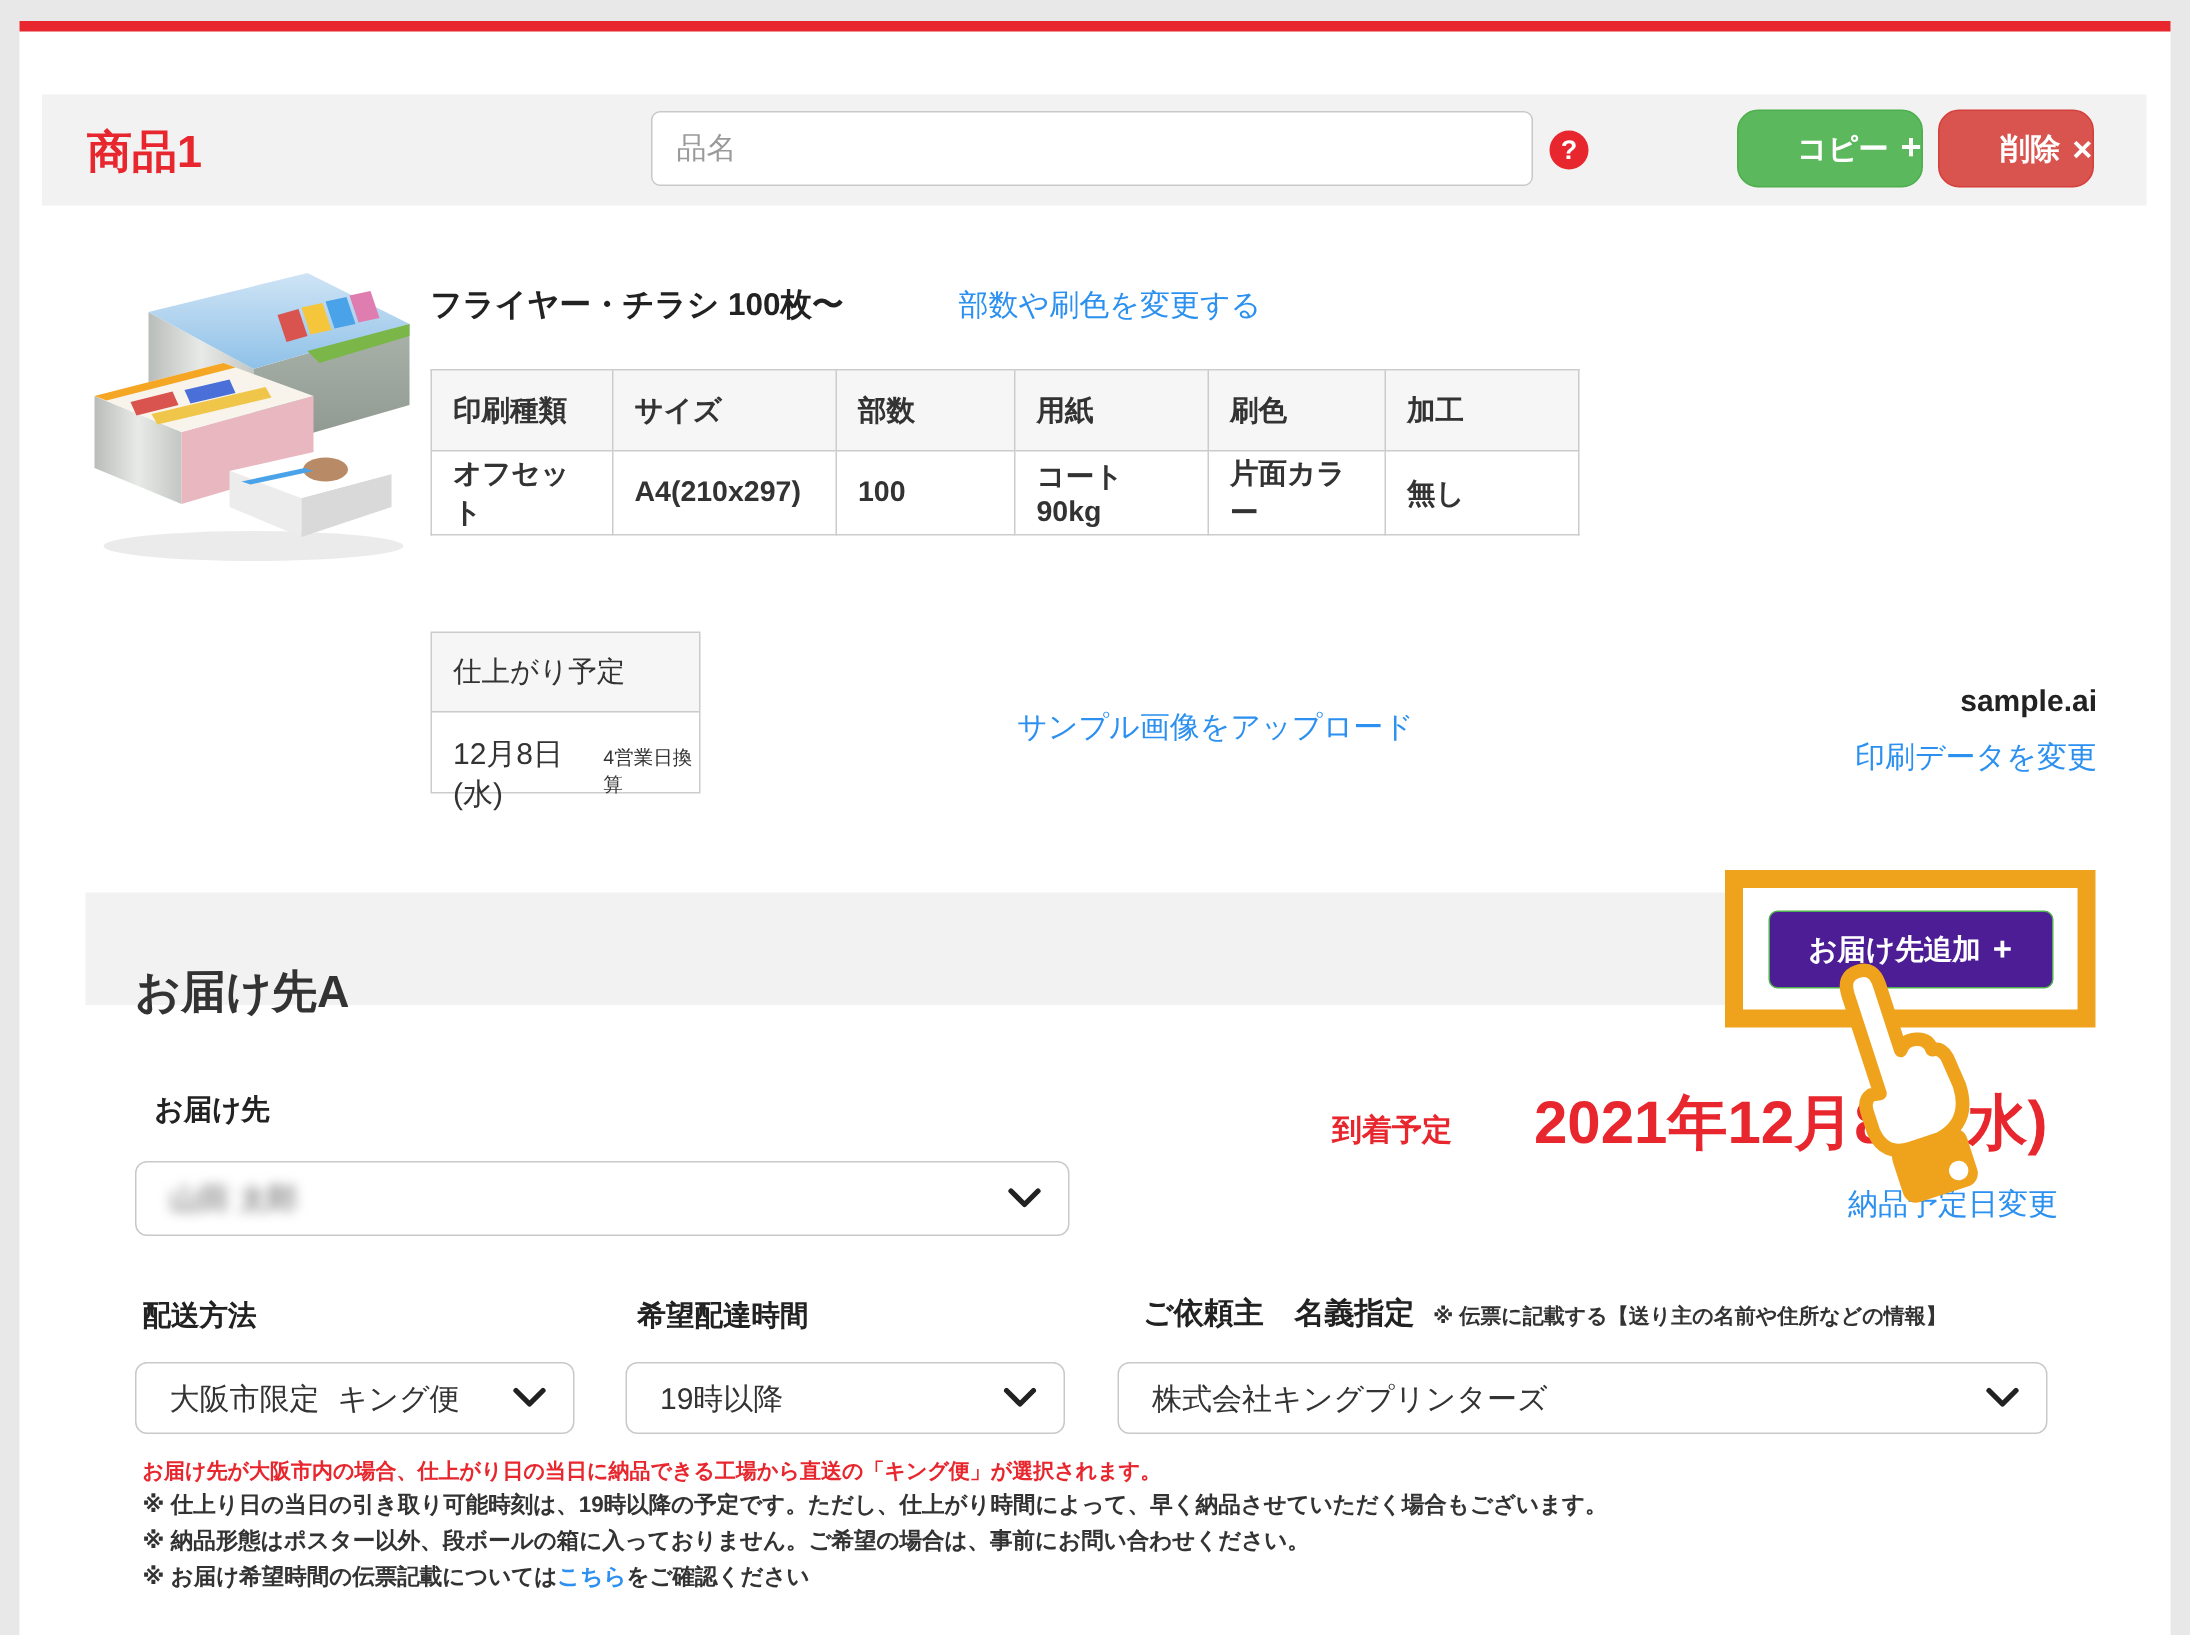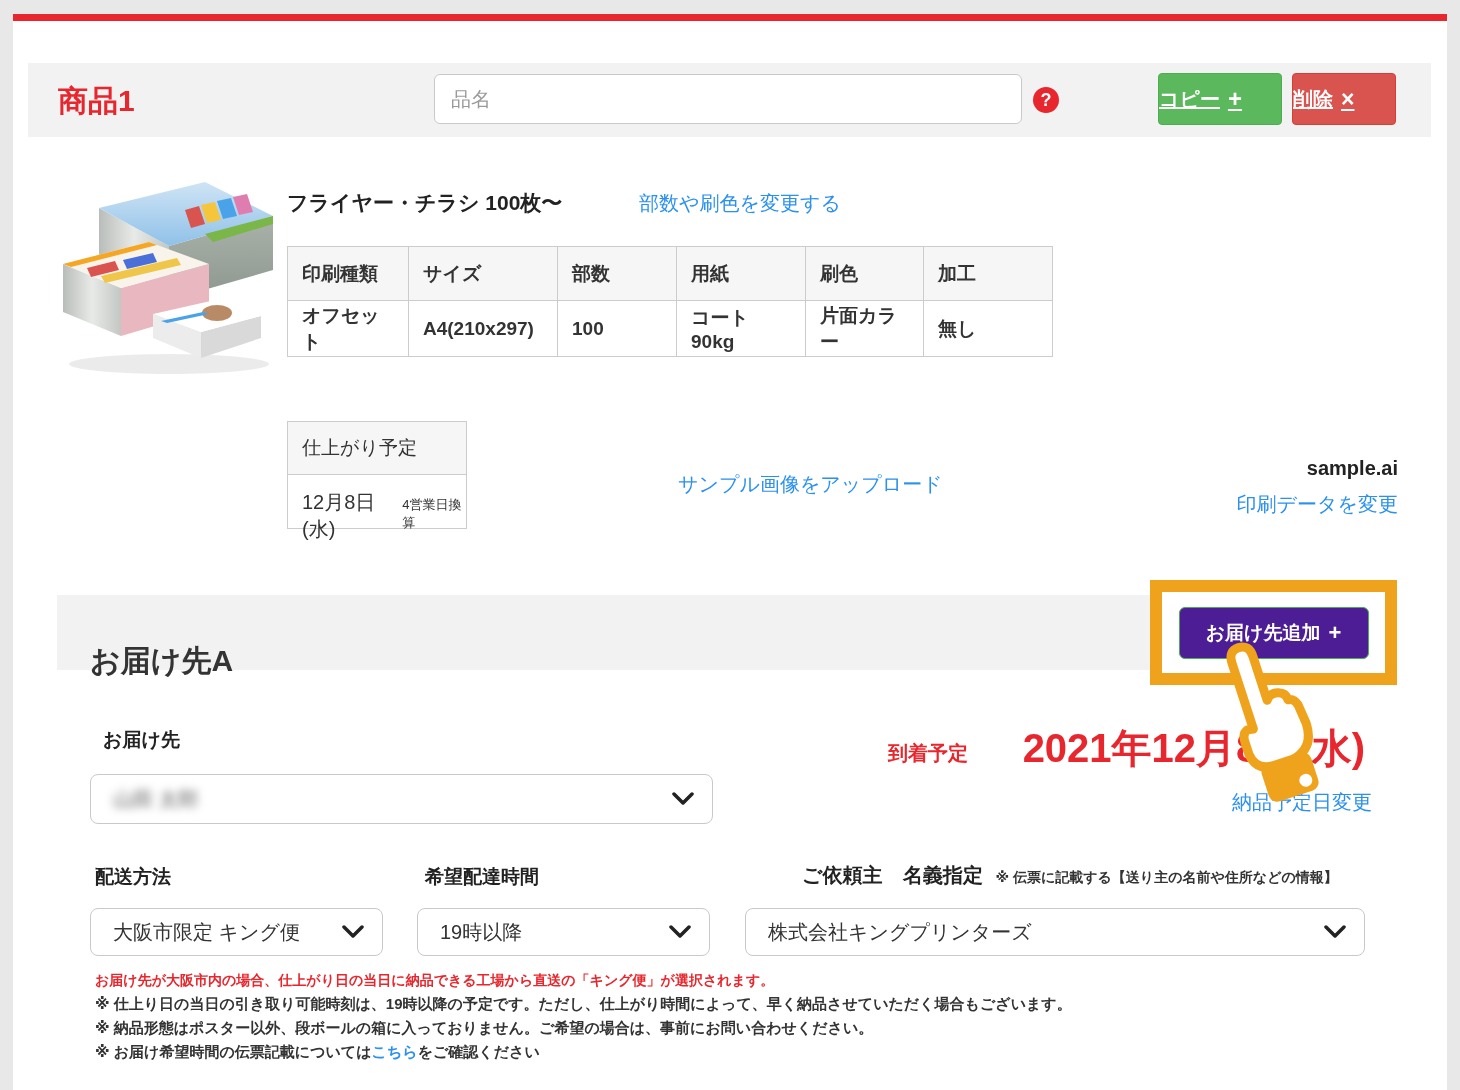--- a/index.html
+++ b/index.html
@@ -23,22 +23,22 @@
     border:1px solid #c9c9c9; border-radius:6px; background:#fff;
     font-size:20px; color:#333; padding:0 16px;
     font-family:"Liberation Sans","DejaVu Sans",sans-serif;
   }
   .name-input::placeholder { color:#9a9a9a; }
   .help-icon {
     left:1020px; top:66px; width:26px; height:26px; border-radius:50%;
     background:#e8262d; color:#fff; font-weight:700; font-size:18px;
     display:flex; align-items:center; justify-content:center; cursor:pointer;
   }
-  .btn { display:flex; align-items:center; justify-content:flex-start; gap:8px;
-         border-radius:4px; color:#fff; font-size:20px; font-weight:700; cursor:pointer;text-decoration:underline; }
+  .btn { display:flex; align-items:center; justify-content:flex-end; gap:8px;
+         border-radius:14px; color:#fff; font-size:20px; font-weight:700; cursor:pointer; }
   .btn-copy { left:1145px; top:52px; width:124px; height:52px; background:#5cb85c; border:1px solid #4cae4c; }
   .btn-delete { left:1279px; top:52px; width:104px; height:52px; background:#d9534f; border:1px solid #d43f3a; }
   .btn .plus { font-size:24px; font-weight:900; line-height:1; }
   .btn .x { font-size:23px; font-weight:900; line-height:1; }
 
   
   .product-img { left:44px; top:151px; width:220px; height:205px; }
   .product-name { left:274px; top:168px; font-size:21px; font-weight:700; color:#222; }
   a.link { color:#2b90ef; text-decoration:none; cursor:pointer; }
   .link-change-spec { left:626px; top:169px; font-size:20px; }
@@ -83,23 +83,23 @@
   .recipient-select { left:77px; top:753px; width:623px; height:50px; }
   .blurred { filter:blur(4px); color:#555; }
 
   .arrival-label { left:875px; top:719px; font-size:20px; font-weight:700; color:#e8262d; }
   .arrival-date { right:82px; top:700px; font-size:40px; font-weight:700; color:#e8262d; }
   .link-change-date { right:75px; top:768px; font-size:20px; }
 
   .ship-label { left:82px; top:843px; }
   .time-label { left:412px; top:843px; }
   .sender-line { left:749px; top:841px; white-space:nowrap; }
-  .sender-line .b { font-size:20px; font-weight:700; color:#222;margin-left:40px; }
+  .sender-line .b { font-size:20px; font-weight:700; color:#222; }
   .sender-line .note { font-size:14px; font-weight:700; color:#333; margin-left:8px; }
-  .select-ship { left:77px; top:887px; width:293px; height:48px; }
+  .select-ship { left:77px; top:887px; width:293px; height:48px;font-family:Liberation Mono, monospace; }
   .select-time { left:404px; top:887px; width:293px; height:48px; }
   .select-sender { left:732px; top:887px; width:620px; height:48px; }
 
   .notes { left:82px; top:952px; width:1300px; font-size:15px; font-weight:700; line-height:1.0; }
   .notes p { margin-bottom:9px; }
   .note-red { color:#e8262d; font-size:14px; }
 </style>
 </head>
 <body>
 

